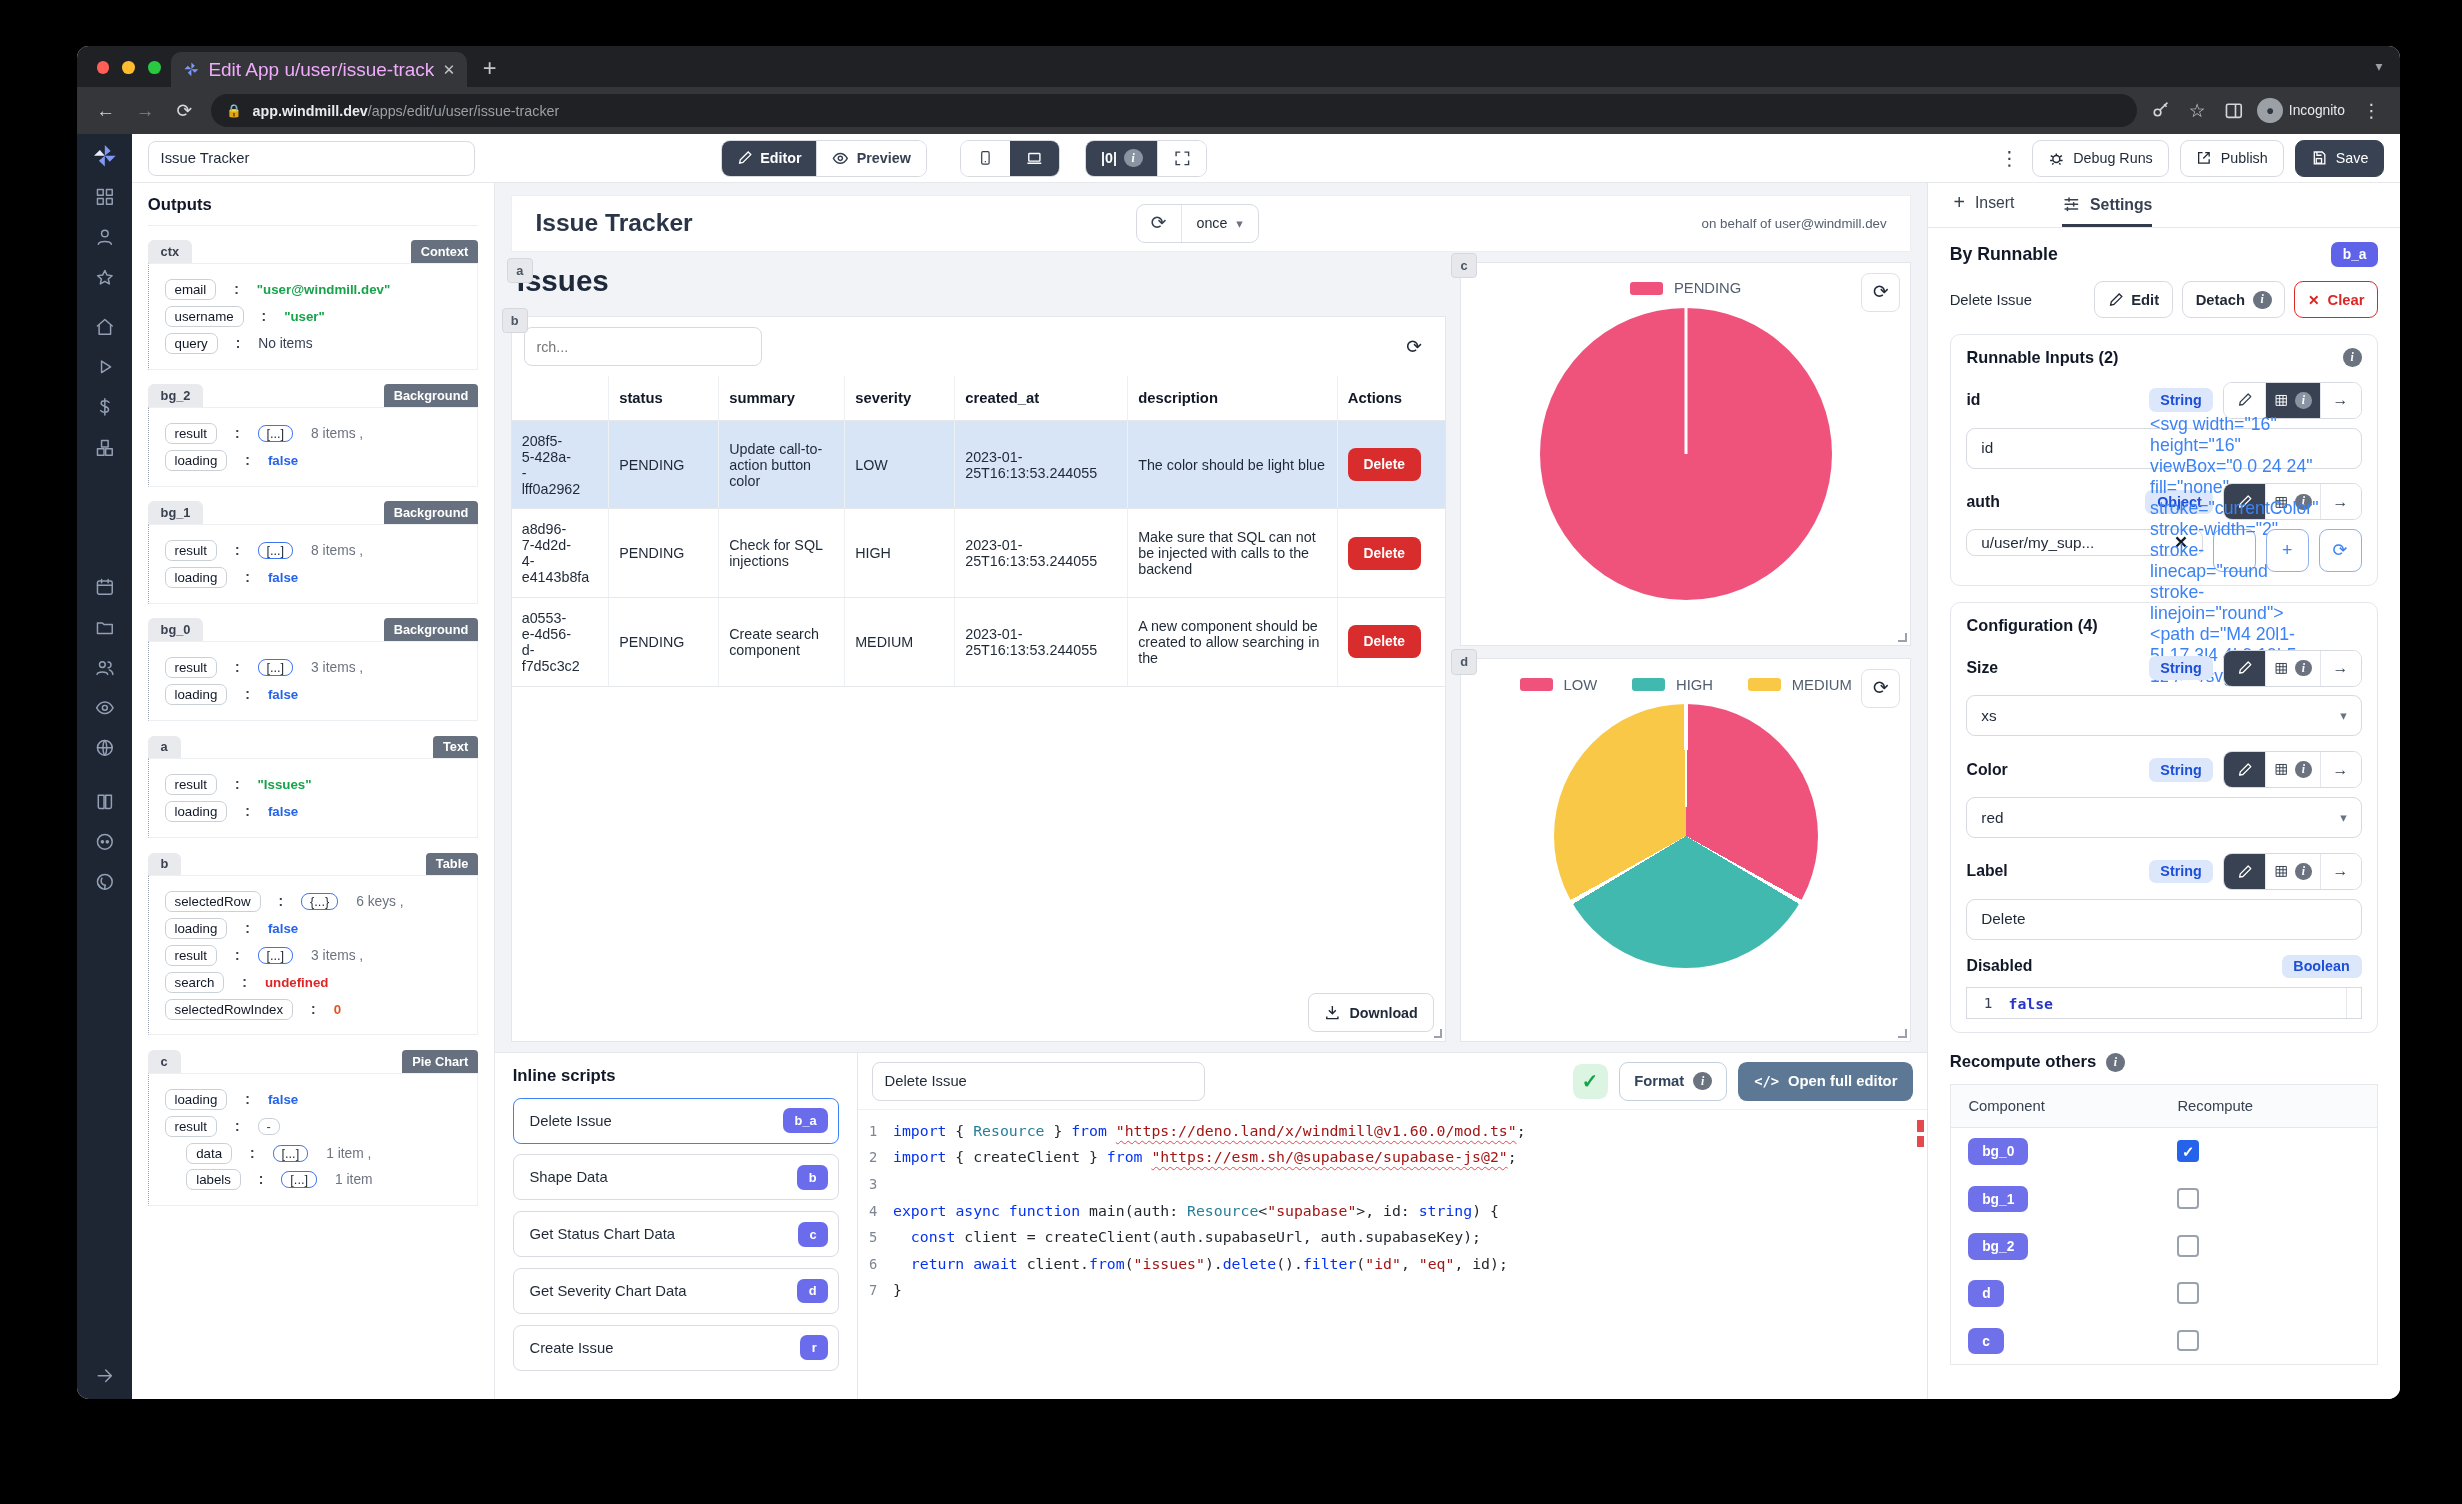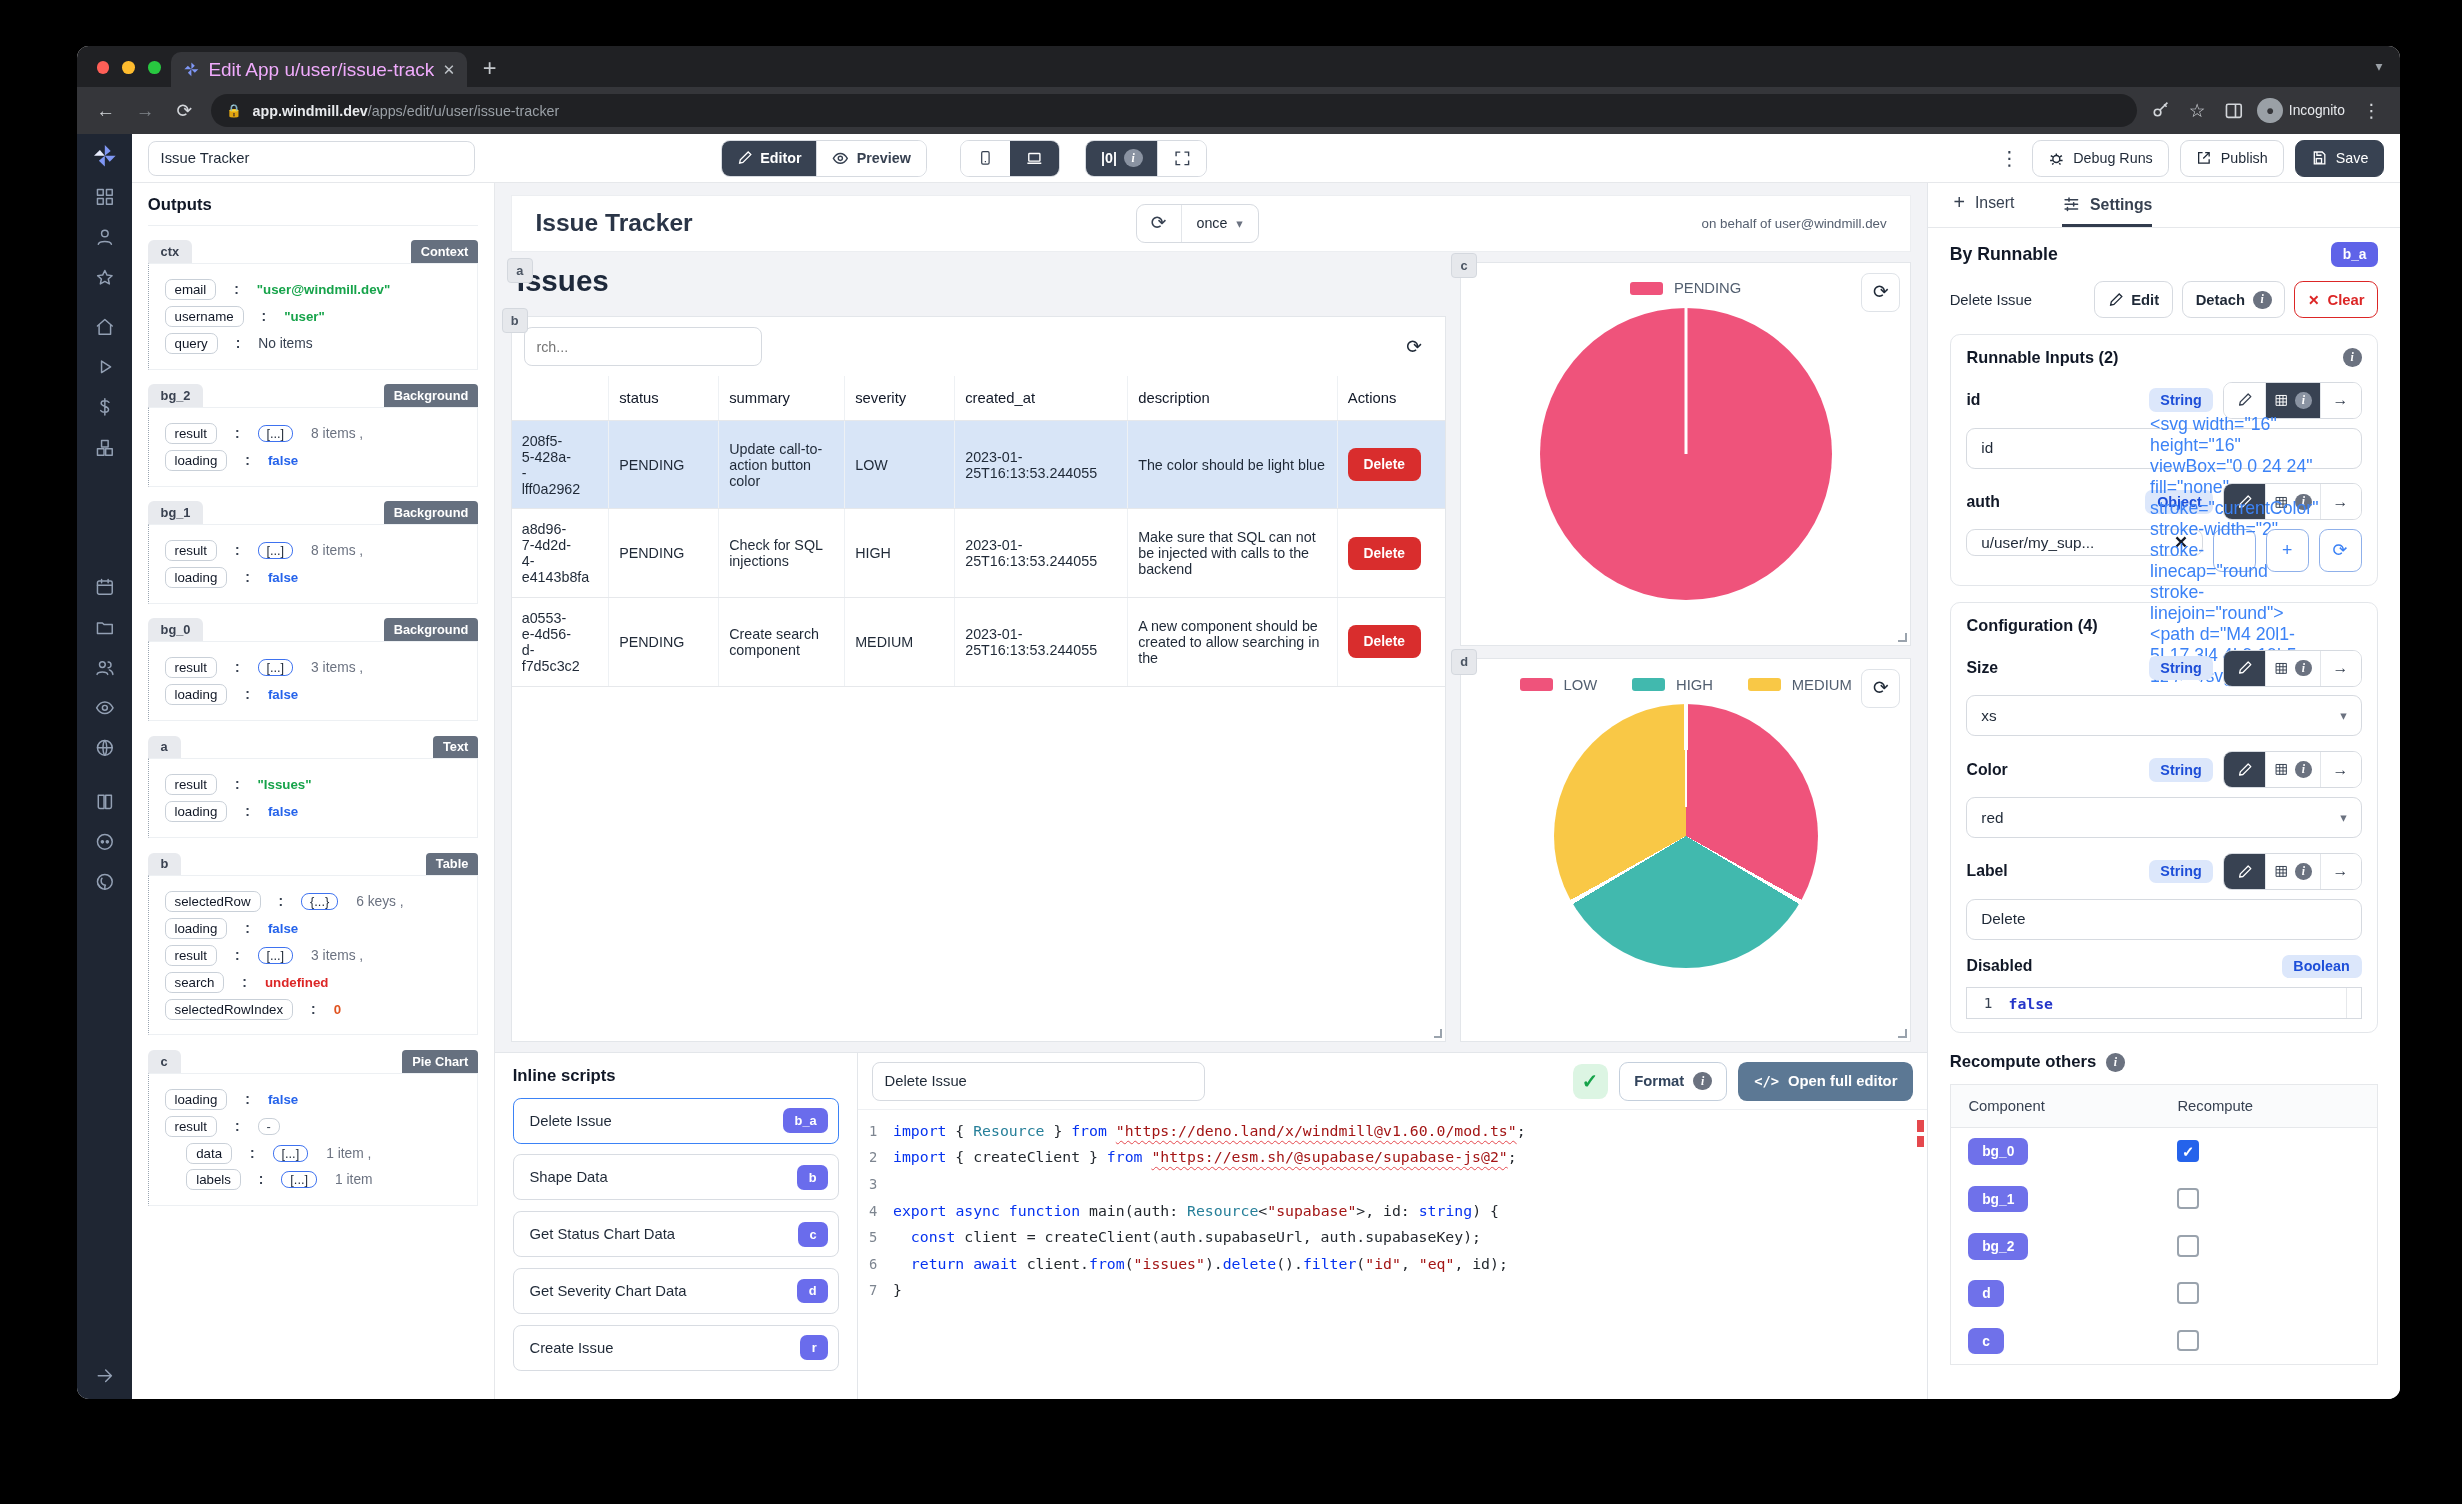--- a/index.html
+++ b/index.html
@@ -75,21 +75,21 @@
   .issues-h{font-size:29.6px;font-weight:800;color:#1e293b;padding-left:3.9px}
   .chip{position:absolute;top:-9.9px;left:-9.9px;background:#e6e8ec;border:1px solid #d4d8de;color:#4b5563;font-weight:700;font-size:12.8px;min-width:25.6px;height:25.6px;display:flex;align-items:center;justify-content:center;border-radius:3.9px;z-index:5;padding:0 5.9px}
   .card{background:#fff;border:1px solid #e3e6ea;position:relative}
   .card.rz::after{content:"";position:absolute;right:3px;bottom:3px;width:6.9px;height:6.9px;border-right:2px solid #9aa3ad;border-bottom:2px solid #9aa3ad}
   .tablecard{flex:1;display:flex;flex-direction:column;min-height:0}
   .searchrow{display:flex;align-items:center;padding:9.9px 11.8px;flex:none}
   .searchinput{width:238px;height:39px;border:1px solid #d6dae0;border-radius:7.9px;padding:0 11.8px;font-size:14.3px;color:#6b7280;background:#fff}
   .mini-ic{width:39px;height:39px;display:flex;align-items:center;justify-content:center;font-size:18.7px;color:#1f2937;margin-left:auto}
   .tbl{flex:1;overflow:hidden}
   table{width:100%;border-collapse:collapse;table-layout:fixed}
-  th{font-size:14.8px;font-weight:400;color:#111827;text-align:left;padding:13.8px 9.9px;border-bottom:1px solid #e6e8eb;border-right:1px solid #eef1f4}
+  th{font-size:14.8px;font-weight:700;color:#111827;text-align:left;padding:13.8px 9.9px;border-bottom:1px solid #e6e8eb;border-right:1px solid #eef1f4}
   td{font-size:14.3px;color:#1f2937;padding:11.8px 9.9px;border-bottom:1px solid #e6e8eb;border-right:1px solid #eef1f4;vertical-align:middle}
   th:last-child,td:last-child{border-right:none}
   tr.selected td{background:#d8e5f7}
   .wrapcell{white-space:pre-line}
   .delbtn{background:#d92d2d;color:#fff;font-weight:700;font-size:13.8px;border-radius:7.9px;padding:8.9px 15.8px;border:none;display:inline-block}
   .tfoot{display:flex;justify-content:flex-end;padding:8.9px 11.8px;flex:none}
   .dlbtn{border:1px solid #d6dae0;border-radius:7.9px;height:39px;display:flex;align-items:center;gap:8.9px;padding:0 14.8px;font-size:14.3px;font-weight:600;color:#1f2937;background:#fff}
   .rightcol{width:451px;display:flex;flex-direction:column;gap:11.8px;flex:none}
   .piecard{flex:1;padding:9.9px;display:flex;flex-direction:column;align-items:center;min-height:0}
   .legend{display:flex;gap:35px;align-items:center;justify-content:center;margin-top:7.9px}
@@ -655,20 +655,28 @@
                             <td>Create search component</td>
                             <td>MEDIUM</td>
                             <td class="wrapcell">2023-01-
 25T16:13:53.244055</td>
                             <td>A new component should be created to allow searching in the</td>
                             <td><span class="delbtn">Delete</span></td>
                           </tr>
                         </tbody>
                     </table>
                   </div>
+                  <div class="tfoot">
+                    <div class="dlbtn">
+                      <svg width="16.7" height="16.7" viewBox="0 0 24 24" fill="none" stroke="#1f2937" stroke-width="2">
+                          <path d="M12 3v10M7 9l5 5 5-5M4 18v3h16v-3"></path>
+                        </svg>
+                      <span>Download</span>
+                    </div>
+                  </div>
                 </div>
               </div>
               <div class="rightcol" id="pies">
                   <div class="card rz piecard">
                     <div class="chip">c</div>
                     <div class="refresh-mini">⟳</div>
                     <div class="legend">
                       <div class="lg-item">
                         <span class="lg-sw" style="background: rgb(239, 83, 123);"></span>
                         <span class="lg-lb">PENDING</span>

